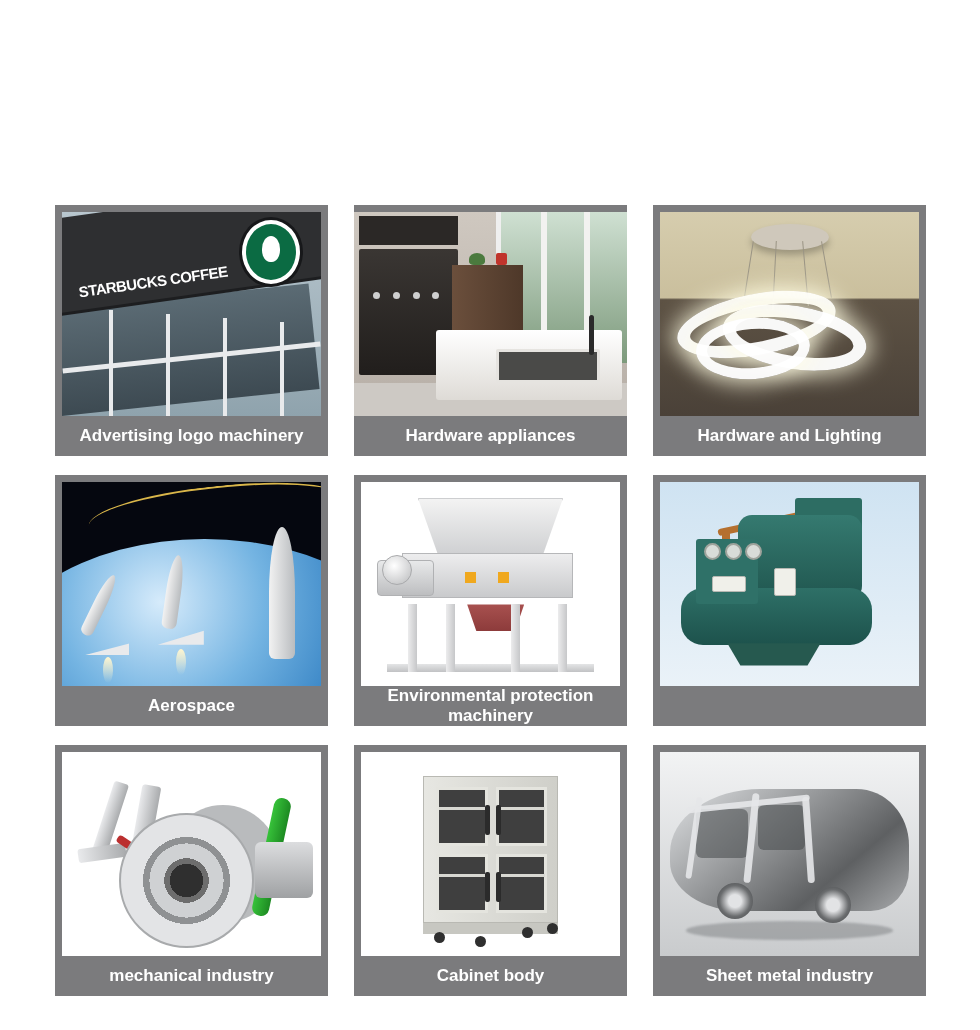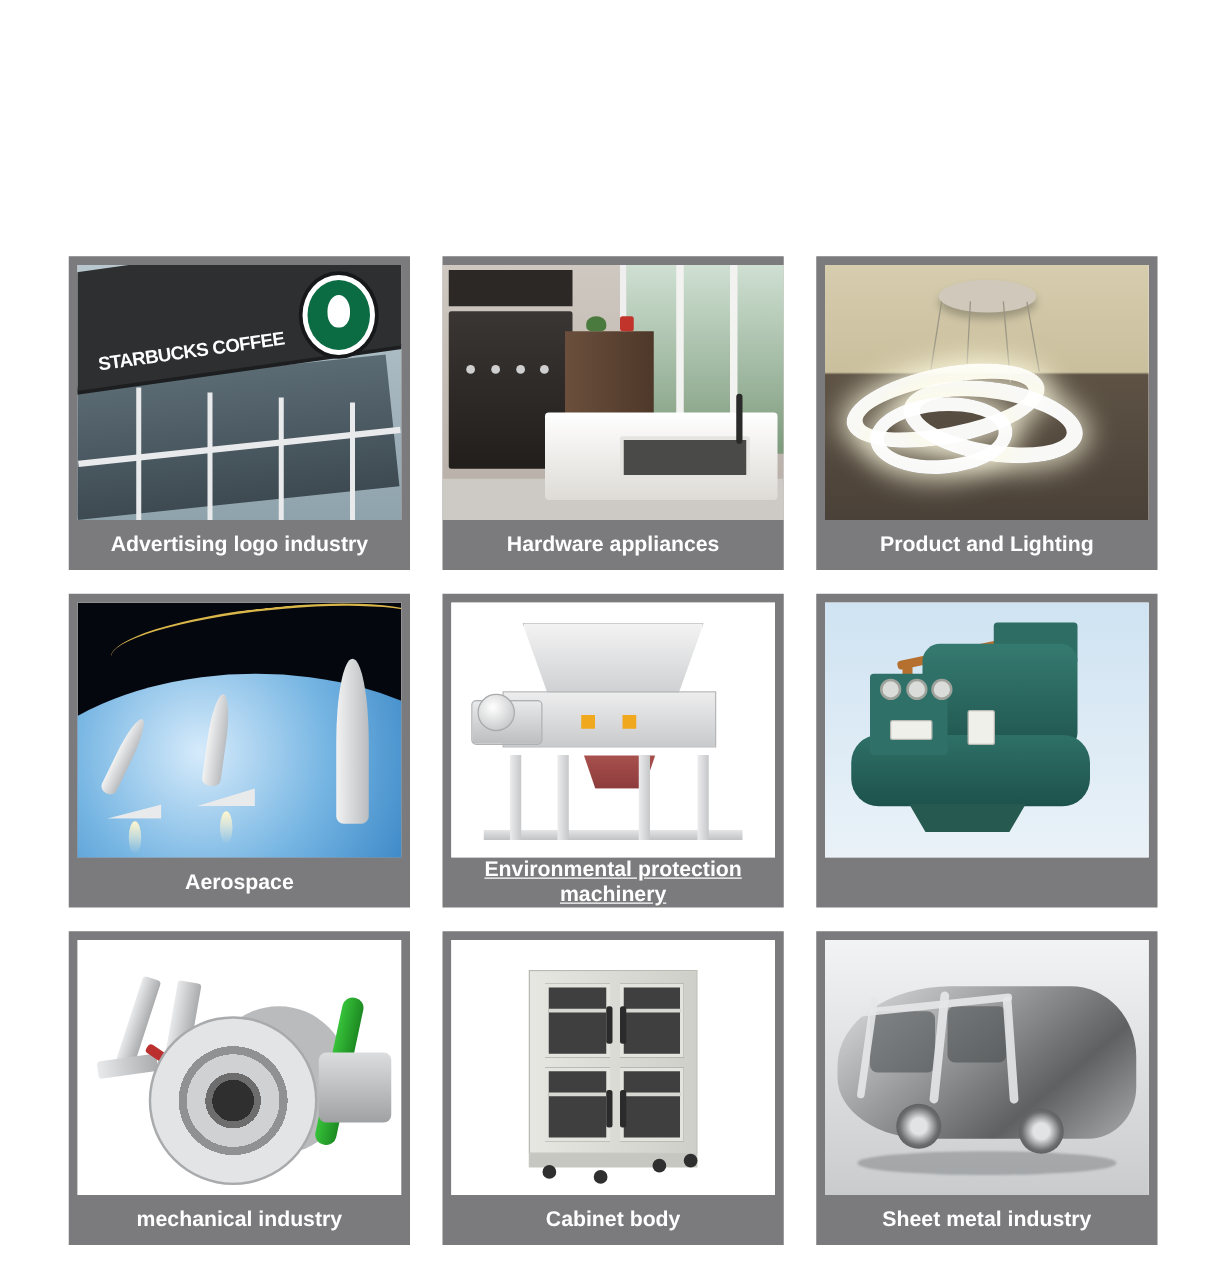--- a/index.html
+++ b/index.html
@@ -137,21 +137,21 @@
     display: flex;
     align-items: center;
     justify-content: center;
     text-align: center;
     color: #ffffff;
     font-size: 17px;
     font-weight: bold;
     line-height: 20px;
     padding: 0 6px;
   }
-  .card.two-line .card-label { font-size: 17px; text-decoration: underline; }
+  .card.two-line .card-label { font-size: 17px; }
 
   .scene { position: absolute; inset: 0; }
 
   
 
   
   .sb-sky { position:absolute; inset:0; background:linear-gradient(#b9c7cf,#8fa3ad); }
   .sb-band {
     position:absolute; left:-12%; top:-6%; width:124%; height:46%;
     background:#2e2f31; transform:rotate(-8deg);
@@ -321,21 +321,21 @@
           <div class="sb-mull" style="left:18%;bottom:0;top:48%"></div>
           <div class="sb-mull" style="left:40%;bottom:0;top:50%"></div>
           <div class="sb-mull" style="left:62%;bottom:0;top:52%"></div>
           <div class="sb-mull" style="left:84%;bottom:0;top:54%"></div>
           <div class="sb-rail" style="top:70%;transform:rotate(-6deg)"></div>
           <div class="sb-band"></div>
           <div class="sb-text">STARBUCKS COFFEE</div>
           <div class="sb-logo"></div>
         </div>
       </div>
-      <div class="card-label">Advertising logo industry</div>
+      <div class="card-label">Advertising logo machinery</div>
     </div>
 
     <div class="card bleed">
       <div class="card-photo">
         <div class="scene">
           <div class="kt-wall"></div>
           <div class="kt-window">
             <div class="kt-wframe" style="left:32%"></div>
             <div class="kt-wframe" style="left:66%"></div>
           </div>
@@ -365,21 +365,21 @@
           <div class="lt-plate"></div>
           <div class="lt-wire" style="left:34%;height:30%;transform:rotate(9deg)"></div>
           <div class="lt-wire" style="left:44%;height:34%;transform:rotate(3deg)"></div>
           <div class="lt-wire" style="left:56%;height:32%;transform:rotate(-5deg)"></div>
           <div class="lt-wire" style="left:64%;height:28%;transform:rotate(-10deg)"></div>
           <div class="lt-ring lt-r1"></div>
           <div class="lt-ring lt-r2"></div>
           <div class="lt-ring lt-r3"></div>
         </div>
       </div>
-      <div class="card-label">Product and Lighting</div>
+      <div class="card-label">Hardware and Lighting</div>
     </div>
 
     <div class="card inset">
       <div class="card-photo">
         <div class="scene">
           <div class="as-space"></div>
           <div class="as-arc"></div>
           <div class="as-earth"></div>
           <div class="as-rk as-rk1"></div>
           <div class="as-rk as-rk2"></div>

